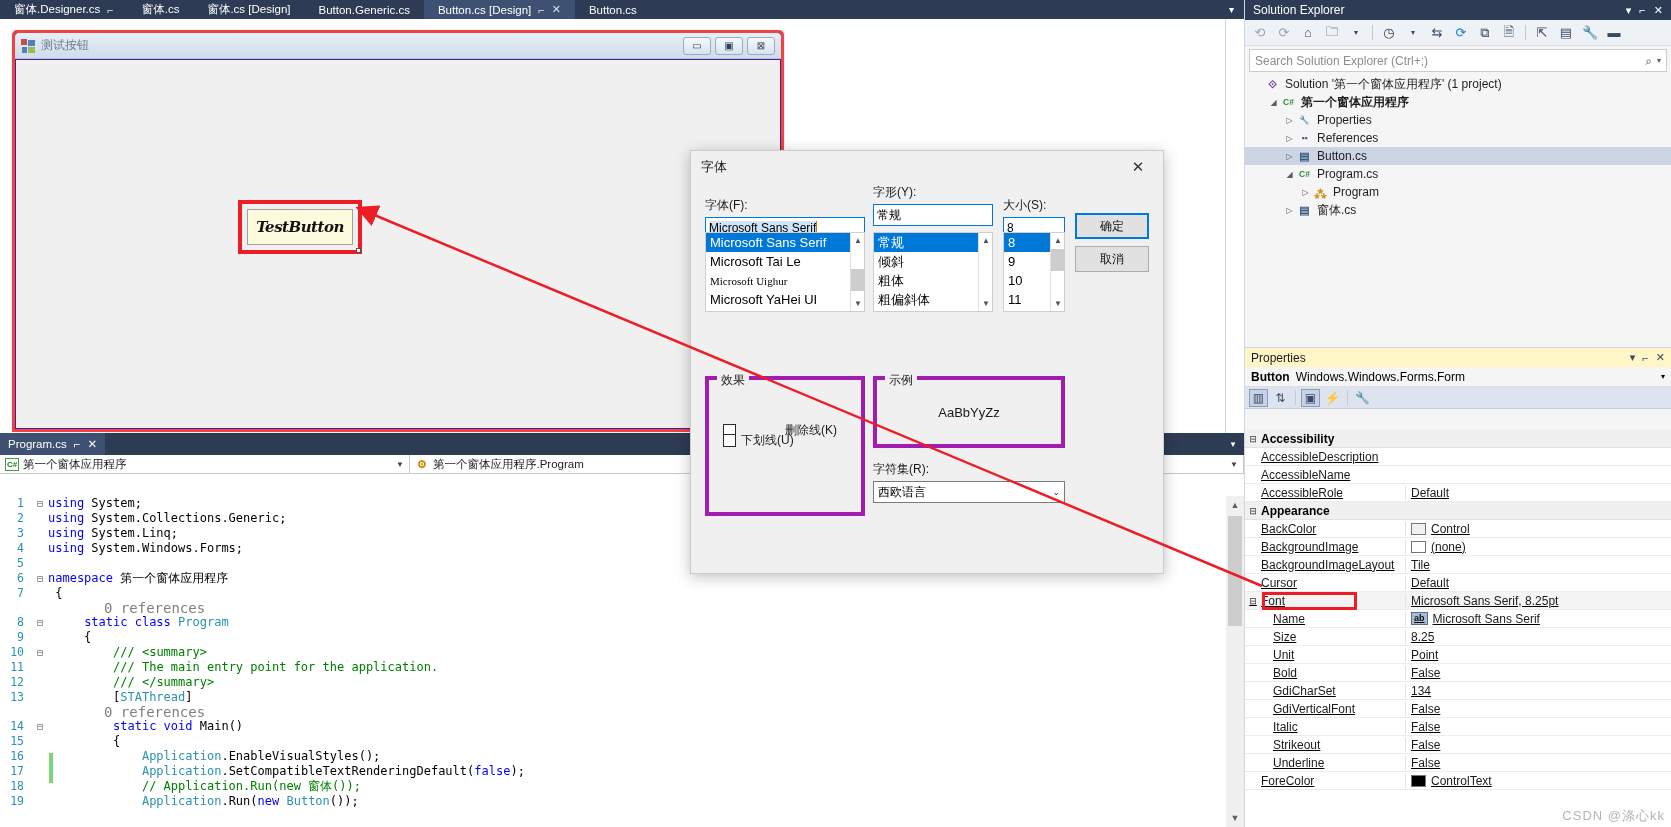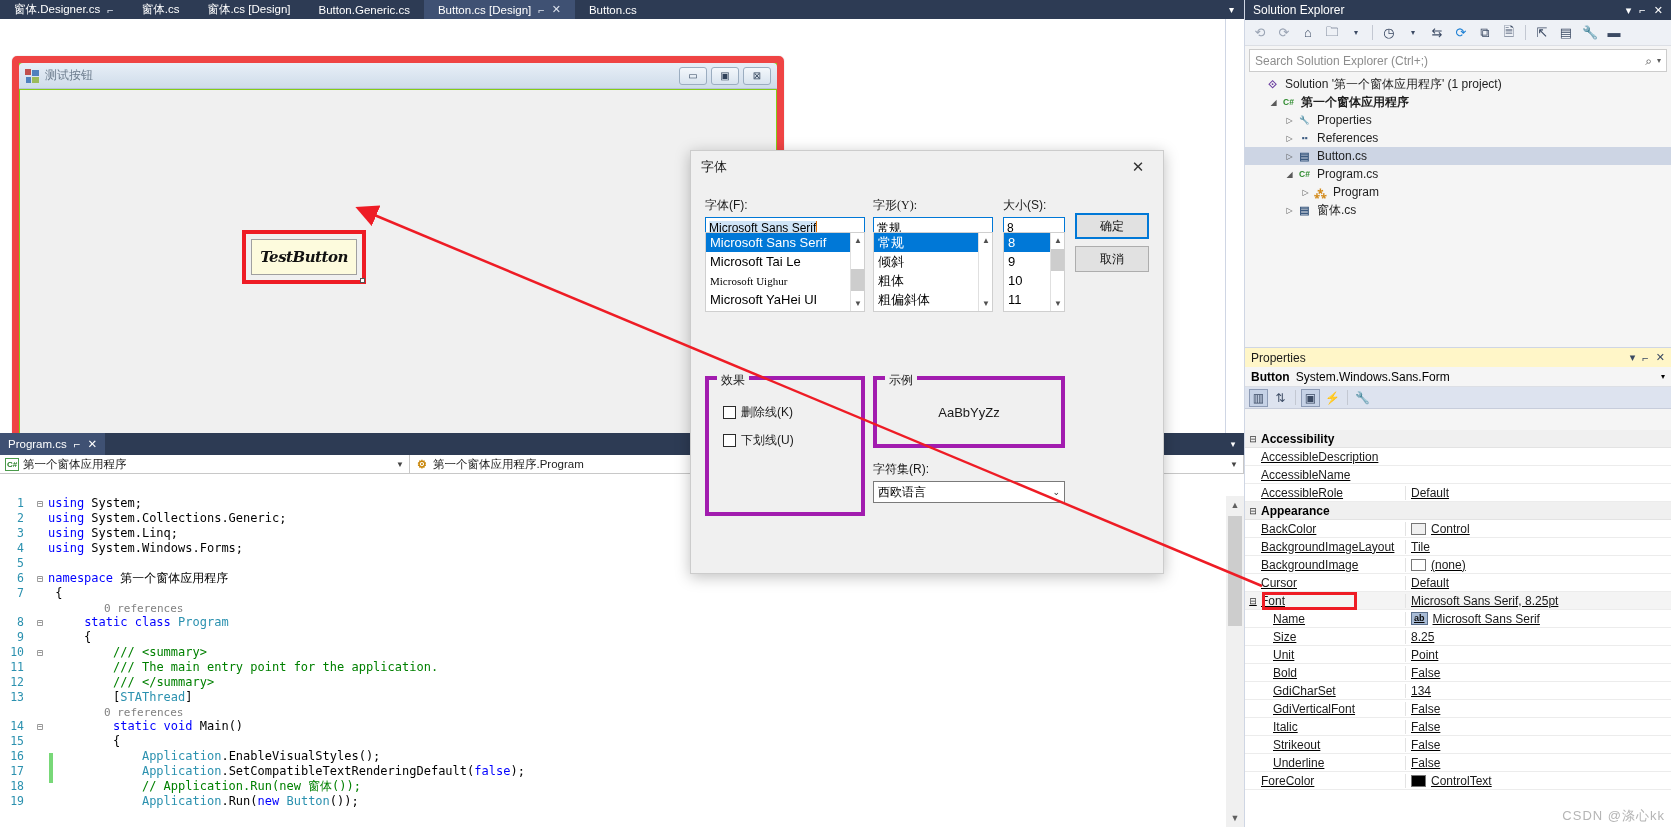--- a/index.html
+++ b/index.html
@@ -18,22 +18,22 @@
   .tab .pin,.tab .x{margin-left:7px;font-size:11px;color:#dde3ee;}
   #tabstrip .spacer{flex:1;}
   #tabstrip .caret{color:#ffffff;padding:0 10px;display:flex;align-items:center;font-size:10px;}
 
   
   #designer{position:absolute;left:0;top:19px;width:1226px;height:414px;background:#ffffff;border-right:1px solid #cfd6e4;}
   #designer-scroll-v{position:absolute;right:0;top:19px;width:18px;height:414px;background:#f0f0f0;}
   .sb-arrow{width:18px;height:18px;display:flex;align-items:center;justify-content:center;color:#606060;font-size:9px;background:#f0f0f0;}
   #designer-scroll-v .thumb{position:absolute;left:2px;top:20px;width:14px;height:80px;background:#cdcdcd;}
 
-  #form-window{position:absolute;left:12px;top:37px;width:772px;height:402px;
-    background:#84cc16;border:7px solid #ef4444;border-radius:5px 5px 0 0;
+  #form-window{position:absolute;left:12px;top:11px;width:772px;height:402px;
+    background:#4c1d95;border:3px solid #ef4444;border-radius:5px 5px 0 0;
     box-shadow:0 0 0 1px rgba(0,0,0,0.04);}
   #form-titlebar{height:26px;background:linear-gradient(to bottom,#e8eff7,#cfdcea);
     border-radius:4px 4px 0 0;border-bottom:1px solid #b6c4d4;display:flex;align-items:center;padding:0 6px;}
   #form-icon{width:14px;height:14px;margin-right:6px;position:relative;}
   #form-icon .q1{position:absolute;left:0;top:0;width:6px;height:6px;background:#c0504d;}
   #form-icon .q2{position:absolute;right:0;top:1px;width:7px;height:6px;background:#4f81bd;}
   #form-icon .q3{position:absolute;left:1px;bottom:0;width:5px;height:6px;background:#4f81bd;}
   #form-icon .q4{position:absolute;right:0;bottom:0;width:7px;height:6px;background:#9bbb59;}
   #form-title{font-size:12px;color:#6b7b8c;}
   .wbtn{width:28px;height:18px;border:1px solid #9badc0;border-radius:3px;
@@ -68,21 +68,21 @@
   .ic-cs{border:1px solid #4a9a4a;color:#1e7a1e;font-size:8px;}
   .ic-method{color:#c8860a;font-size:11px;}
 
   #code{position:absolute;left:0;top:63px;right:18px;bottom:0;overflow:hidden;background:#ffffff;
     font-family:"DejaVu Sans Mono", monospace;font-size:12px;line-height:15px;}
   .cline{display:flex;height:15px;align-items:center;white-space:pre;}
   .lno{width:32px;text-align:right;color:#2b91af;padding-right:8px;flex:0 0 auto;font-size:11.5px;}
   .gutmark{width:16px;flex:0 0 auto;text-align:center;color:#777;font-size:10px;}
   .ctext{flex:1;}
   .k{color:#0000ff;} .t{color:#2b91af;} .cm{color:#008000;}
-  .refline{display:flex;height:14px;color:#808080;font-size:11px;white-space:pre;}
+  .refline{display:flex;height:14px;color:#808080;font-size:14px;white-space:pre;}
   #editor-scroll-v{position:absolute;right:0;top:63px;width:18px;bottom:0;background:#f0f0f0;}
   #editor-scroll-v .thumb{position:absolute;left:2px;top:20px;width:14px;height:110px;background:#cdcdcd;}
   .changebar{position:absolute;left:49px;width:4px;background:#78d878;}
 
   
   #font-dialog{position:absolute;left:690px;top:150px;width:474px;height:424px;background:#f0f0f0;
     border:1px solid #cccccc;box-shadow:0 3px 14px rgba(0,0,0,0.25);}
   #fd-title{height:31px;display:flex;align-items:center;padding:0 10px;background:#f0f0f0;}
   #fd-title .t{font-size:13px;color:#1a1a1a;}
   #fd-close{margin-left:auto;width:30px;height:30px;display:flex;align-items:center;justify-content:center;font-size:15px;color:#333;}
@@ -294,21 +294,21 @@
         <div class="fd-item f-sans">Microsoft YaHei UI</div>
         <div class="fd-item f-serif">Microsoft Yi Baiti</div>
       </div>
     <div class="lsb">
       <div class="up">▲</div>
       <div class="thumb" style="top:36px;height:22px;"></div>
       <div class="dn">▼</div>
     </div>
   </div>
 
-  <div style="position:absolute;left:182px;top:46px;width:120px;font-family:Liberation Serif, serif;">
+  <div style="position:absolute;left:182px;top:33px;width:120px;">
     <div class="fd-label">字形(Y):</div>
     <div class="fd-input">
       <span>常规</span>
     </div>
   </div>
   <div class="fd-list" style="position:absolute;left:182px;top:81px;width:120px;height:80px;">
     <div class="items" id="fd-style-items">
         <div class="fd-item sel">常规</div>
         <div class="fd-item">倾斜</div>
         <div class="fd-item">粗体</div>
@@ -343,21 +343,21 @@
 
   <div class="fd-btn primary" style="position:absolute;left:384px;top:62px;">
     <span>确定</span>
   </div>
   <div class="fd-btn" style="position:absolute;left:384px;top:95px;">
     <span>取消</span>
   </div>
 
   <div class="fd-group" style="left:14px;top:225px;width:160px;height:140px;">
     <span class="cap">效果</span>
-    <div class="fd-check" style="position:absolute;left:14px;top:24px;">
+    <div class="fd-check" style="position:absolute;left:14px;top:42px;gap:44px;">
       <span class="box"></span>
       <span>删除线(K)</span>
     </div>
     <div class="fd-check" style="position:absolute;left:14px;top:52px;">
       <span class="box"></span>
       <span>下划线(U)</span>
     </div>
   </div>
 
   <div class="fd-group" style="left:182px;top:225px;width:192px;height:72px;">
@@ -463,21 +463,21 @@
   <div id="pr-head">
     <span>Properties</span>
     <span class="tools">
       <span>▾</span>
       <span>⌐</span>
       <span>✕</span>
     </span>
   </div>
   <div id="pr-obj">
     <span class="bold">Button</span>
-    <span style="margin-left:6px;">System.Windows.Sans.Form</span>
+    <span style="margin-left:6px;">Windows.Windows.Forms.Form</span>
     <span class="dd">▾</span>
   </div>
   <div id="pr-toolbar">
     <div class="pb on">▥</div>
     <div class="pb">⇅</div>
     <div class="tbsep"></div>
     <div class="pb on">▣</div>
     <div class="pb" style="color:#e0a500;">⚡</div>
     <div class="tbsep"></div>
     <div class="pb" style="color:#8a94a6;">🔧</div>
@@ -510,30 +510,30 @@
         <span>Appearance</span>
       </div>
       <div class="pr-row" style="position: relative;">
         <span class="pr-name">BackColor</span>
         <span class="pr-val">
           <span class="swatch" style="background:#f0f0f0"></span>
           <span>Control</span>
         </span>
       </div>
       <div class="pr-row" style="position: relative;">
-        <span class="pr-name">BackgroundImageLayout</span>
-        <span class="pr-val">
-          <span>Tile</span>
-        </span>
-      </div>
-      <div class="pr-row" style="position: relative;">
         <span class="pr-name">BackgroundImage</span>
         <span class="pr-val">
           <span class="swatch" style="background:#ffffff"></span>
           <span>(none)</span>
+        </span>
+      </div>
+      <div class="pr-row" style="position: relative;">
+        <span class="pr-name">BackgroundImageLayout</span>
+        <span class="pr-val">
+          <span>Tile</span>
         </span>
       </div>
       <div class="pr-row" style="position: relative;">
         <span class="pr-name">Cursor</span>
         <span class="pr-val">
           <span>Default</span>
         </span>
       </div>
       <div class="pr-row shade" style="position: relative;">
         <span class="pr-name withexp"><span class="exp">⊟</span>Font</span>

